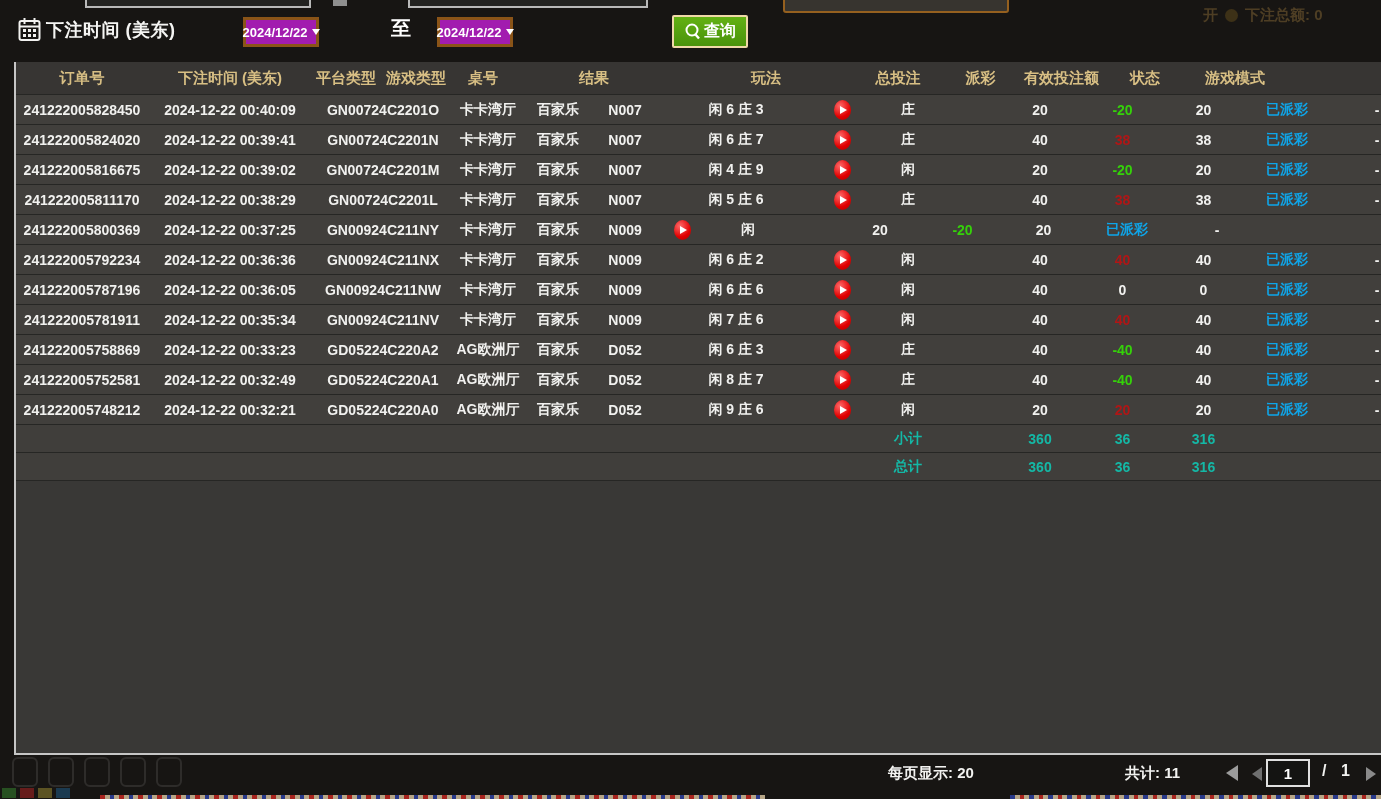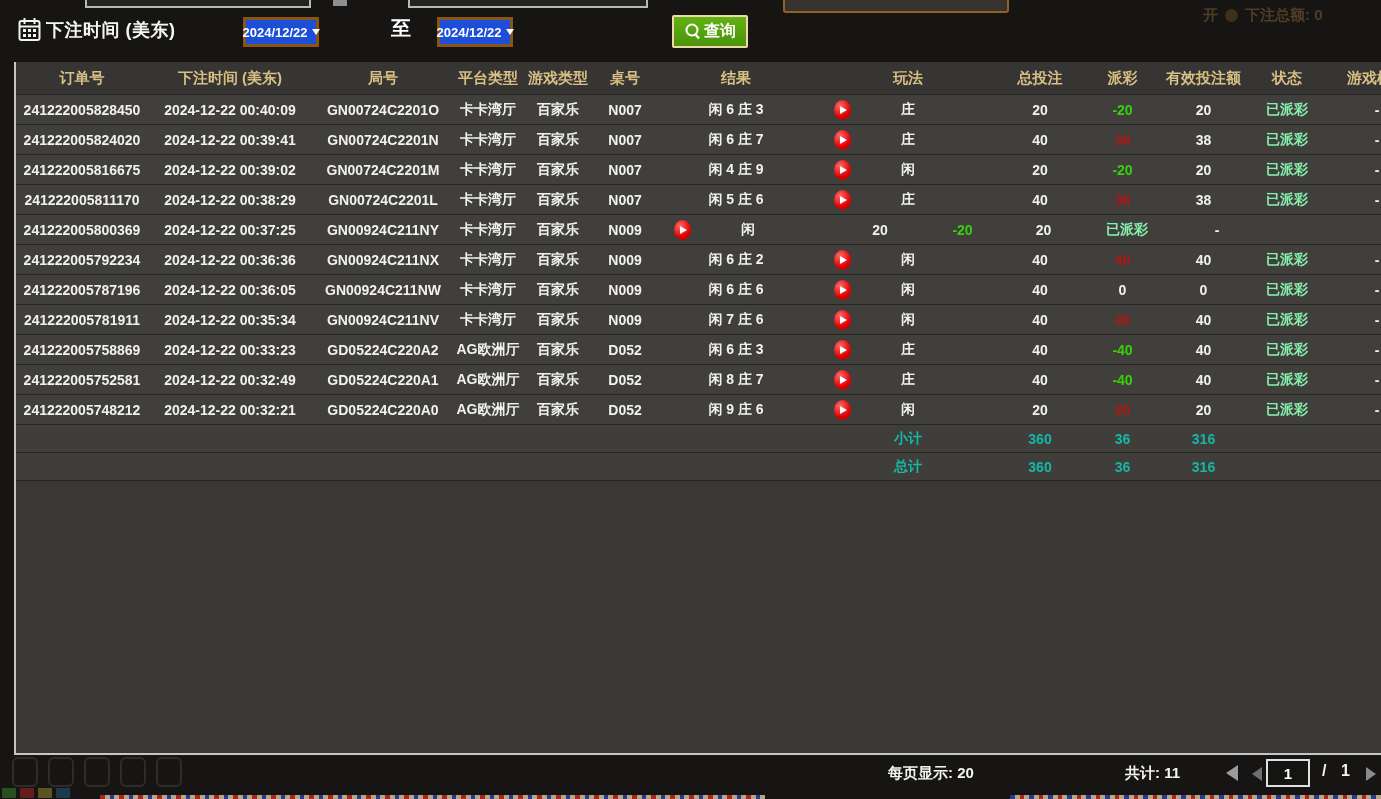--- a/index.html
+++ b/index.html
@@ -13,21 +13,21 @@
   .toptab  { left:333px; top:0; width:14px; height:6px; background:#8f8f8f; position:absolute; }
   .topbox2 { left:408px; top:-22px; width:240px; height:30px; border:2px solid #b9b9b9; }
   .topbox3 { left:783px; top:-20px; width:226px; height:33px; border:2px solid #95601f; background:#37342f; border-radius:3px; }
   .ghost { position:absolute; left:1203px; top:6px; display:flex; align-items:center; gap:7px;
            color:#584627; font-weight:bold; font-size:15px; opacity:.85; }
   .ghost .coin { width:13px; height:13px; border-radius:50%; background:#443618; }
 
   
   .cal-icon { position:absolute; left:18px; top:17px; }
   .flt-label { position:absolute; left:46px; top:18px; color:#f5f5f3; font-size:18px; font-weight:bold; letter-spacing:.5px; }
-  .dateselect { position:absolute; top:17px; width:76px; height:30px; background:#1d4ed8;
+  .dateselect { position:absolute; top:17px; width:76px; height:30px; background:#a21caf;
                 border:3px solid #8a5418; display:flex; align-items:center; justify-content:center; gap:4px;
                 color:#fff; font-size:13px; font-weight:bold; cursor:pointer; }
   .ds1 { left:243px; } .ds2 { left:437px; }
   .darr { width:0; height:0; border-left:4px solid transparent; border-right:4px solid transparent; border-top:6px solid #fff; }
   .to-label { position:absolute; left:391px; top:15px; color:#fff; font-size:20px; font-weight:bold; }
   .querybtn { position:absolute; left:672px; top:15px; width:76px; height:33px;
               background:linear-gradient(#63b113,#4a930b); border:2px solid #f0d9a8; border-radius:2px;
               display:flex; align-items:center; justify-content:center; gap:2px;
               color:#fff; font-size:16px; font-weight:bold; cursor:pointer; }
 
@@ -37,21 +37,21 @@
   .row { display:flex; min-width:1416px; height:30px; background:#413f3c; border-bottom:1px solid #262624; }
   .hrow { height:33px; background:#373533; }
   .srow { height:28px; background:#403e3b; }
   .cell { display:flex; align-items:center; justify-content:center; color:#f1f1ef; font-size:14px; font-weight:bold; white-space:nowrap; }
   .hrow .cell { color:#d8bf84; font-size:15px; }
   .c1{width:132px}.c2{width:164px}.c3{width:142px}.c4{width:68px}.c5{width:72px}.c6{width:62px}
   .c7{width:160px}.c8{width:52px}.c9{width:80px}
   .c10{width:142px;padding-left:42px}
   .c11{width:65px}.c12{width:97px}.c13{width:70px}.c14{width:110px}
   .pos{color:#b01616}.neg{color:#35d10a}.zero{color:#f1f1ef}
-  .status{color:#86efac}
+  .status{color:#0ea5e9}
   .sum{color:#14b8a6}
   .playicon { width:17px; height:20px; border-radius:50%;
               background:radial-gradient(circle at 35% 30%, #ff6a6a, #e00000 60%, #b00000);
               display:flex; align-items:center; justify-content:center; cursor:pointer; }
   .playicon::after { content:""; width:0; height:0; border-left:7px solid #fff;
                      border-top:4px solid transparent; border-bottom:4px solid transparent; margin-left:2px; }
 
   
   .pgtext { position:absolute; color:#f2f2f0; font-size:15px; font-weight:bold; }
   .perpage { left:888px; top:764px; }
@@ -127,23 +127,20 @@
   </div>
 
   <div class="tbl">
     <div class="row hrow">
       <div class="cell c1">
           <span>订单号</span>
         </div>
       <div class="cell c2">
           <span>下注时间 (美东)</span>
         </div>
-      <div class="cell c3">
-          <span>局号</span>
-        </div>
       <div class="cell c4">
           <span>平台类型</span>
         </div>
       <div class="cell c5">
           <span>游戏类型</span>
         </div>
       <div class="cell c6">
           <span>桌号</span>
         </div>
       <div class="cell c7">

